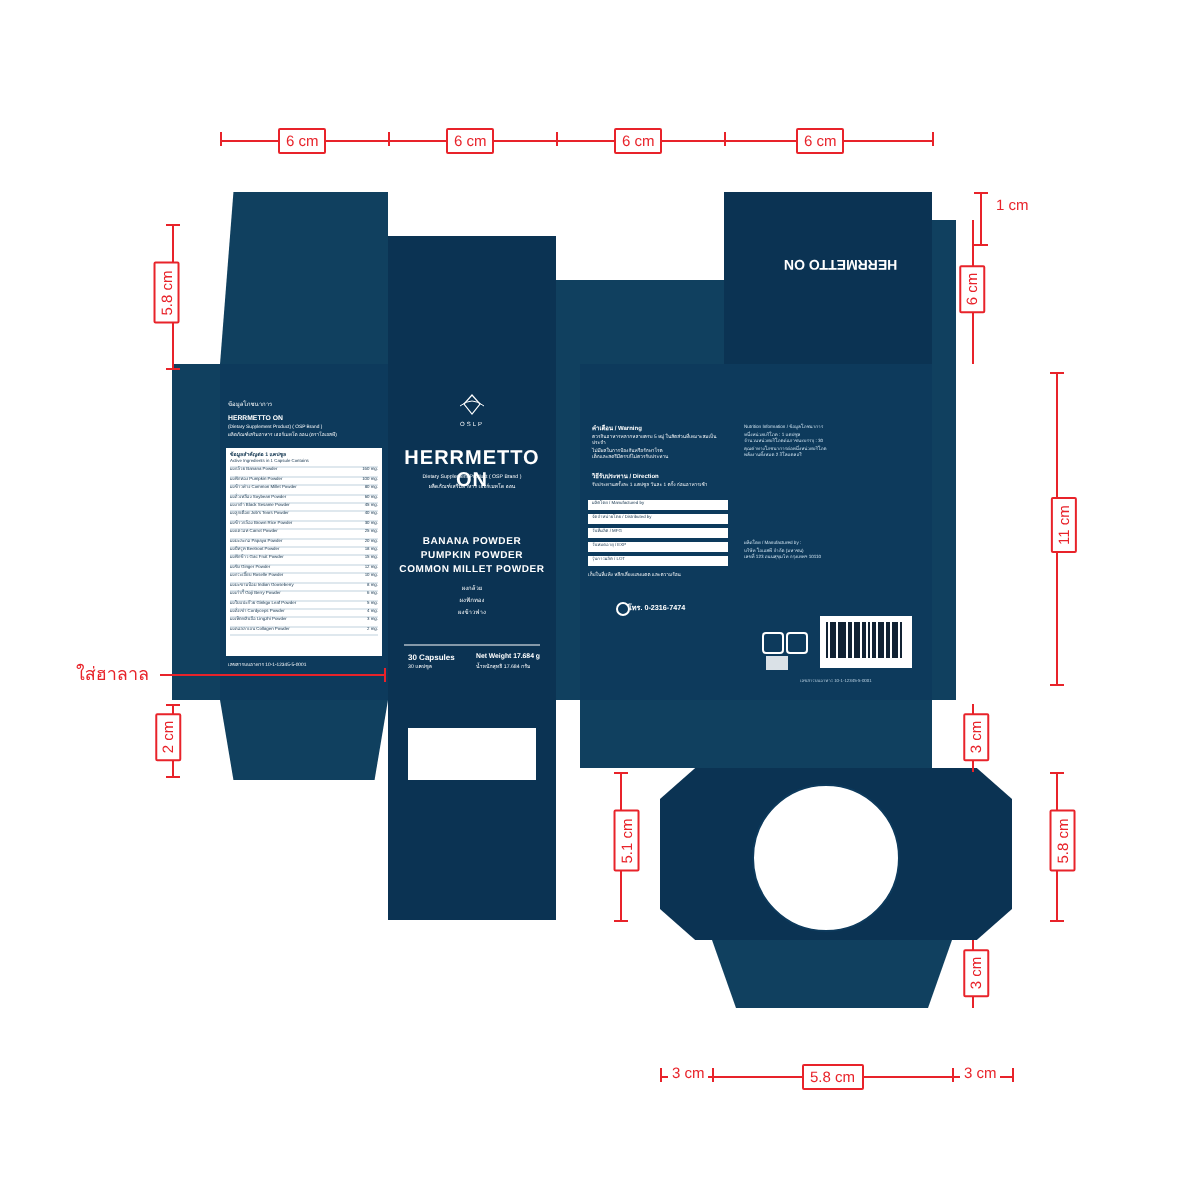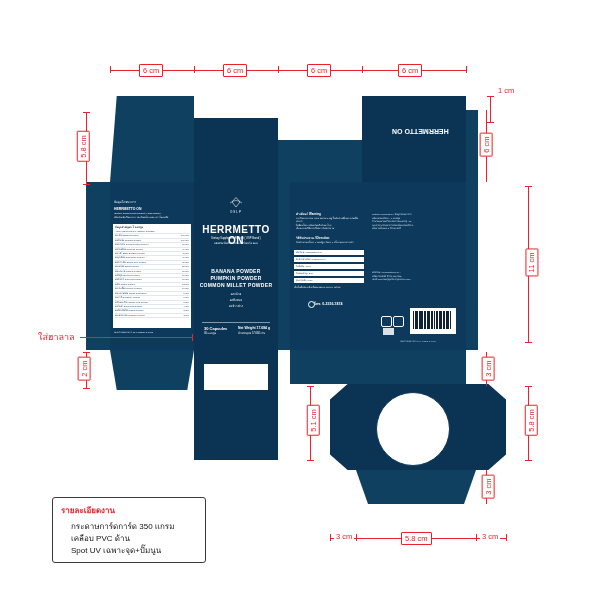--- a/index.html
+++ b/index.html
@@ -268,21 +268,21 @@
   <div class="tick tickv" style="left:362px;top:66px;"></div>
   <div class="tick tickv" style="left:466px;top:66px;"></div>
   <div class="dimlabel" style="left:139px;top:64px;">6 cm</div>
   <div class="dimlabel" style="left:223px;top:64px;">6 cm</div>
   <div class="dimlabel" style="left:307px;top:64px;">6 cm</div>
   <div class="dimlabel" style="left:398px;top:64px;">6 cm</div>
 
   <div class="dimline dimv" style="left:490px;top:96px;height:26px;"></div>
   <div class="tick tickh" style="left:487px;top:96px;"></div>
   <div class="tick tickh" style="left:487px;top:122px;"></div>
-  <div class="dimlabel plain" style="left:496px;top:86px;">1 cm</div>
+  <div class="dimlabel plain" style="left:496px;top:98px;">1 cm</div>
 
   <div class="dimline dimv" style="left:86px;top:112px;height:72px;"></div>
   <div class="tick tickh" style="left:83px;top:112px;"></div>
   <div class="tick tickh" style="left:83px;top:184px;"></div>
   <div class="dimlabel" style="left:68px;top:140px;transform:rotate(-90deg);transform-origin:center;">5.8 cm</div>
 
   <div class="dimline dimv" style="left:486px;top:110px;height:72px;"></div>
   <div class="dimlabel" style="left:474px;top:138px;transform:rotate(-90deg);transform-origin:center;">6 cm</div>
 
   <div class="dimline dimv" style="left:528px;top:186px;height:156px;"></div>
@@ -317,20 +317,14 @@
   <div class="tick tickv" style="left:476px;top:534px;"></div>
   <div class="tick tickv" style="left:506px;top:534px;"></div>
   <div class="dimlabel plain" style="left:334px;top:532px;">3 cm</div>
   <div class="dimlabel" style="left:401px;top:532px;">5.8 cm</div>
   <div class="dimlabel plain" style="left:480px;top:532px;">3 cm</div>
 
   <div class="redtext" style="left:22px;top:330px;margin-left:16px;">ใส่ฮาลาล</div>
   <div class="dimline dimh" style="left:80px;top:337px;width:112px;"></div>
   <div class="tick tickv" style="left:192px;top:334px;"></div>
 
-  <div id="specbox">
-    <div class="sp-title">รายละเอียดงาน</div>
-    <div class="sp-line" style="top:22px;">กระดาษการ์ดการ์ด 350 แกรม</div>
-    <div class="sp-line" style="top:34px;">เคลือบ PVC ด้าน</div>
-    <div class="sp-line" style="top:46px;">Spot UV เฉพาะจุด+ปั๊มนูน</div>
-  </div>
 
 </div>
 
 </body></html>

